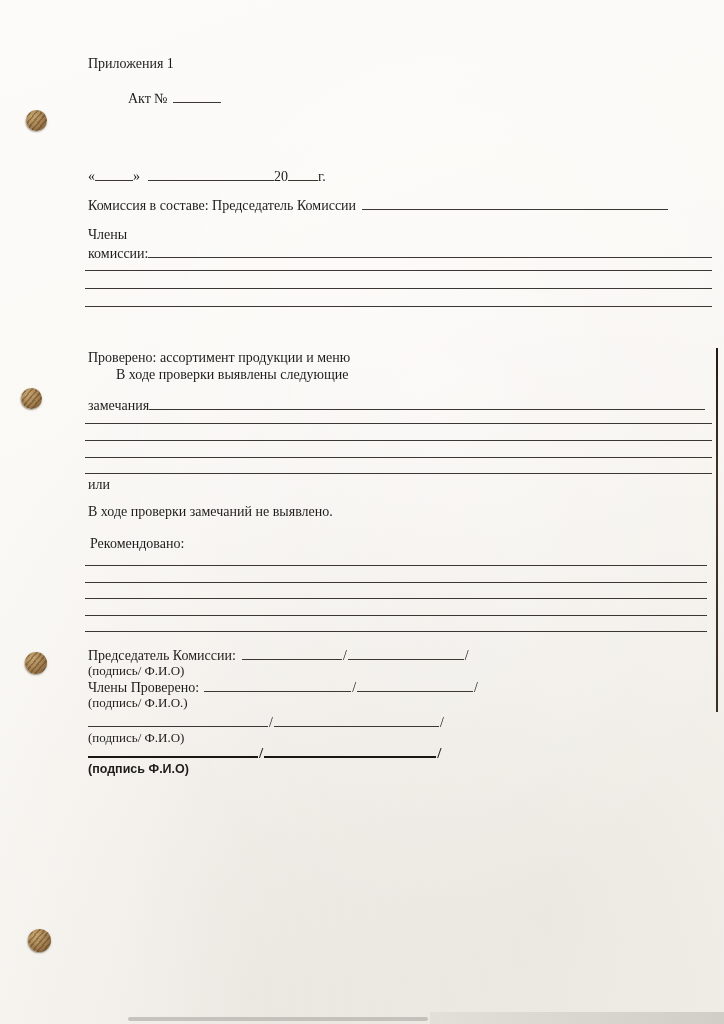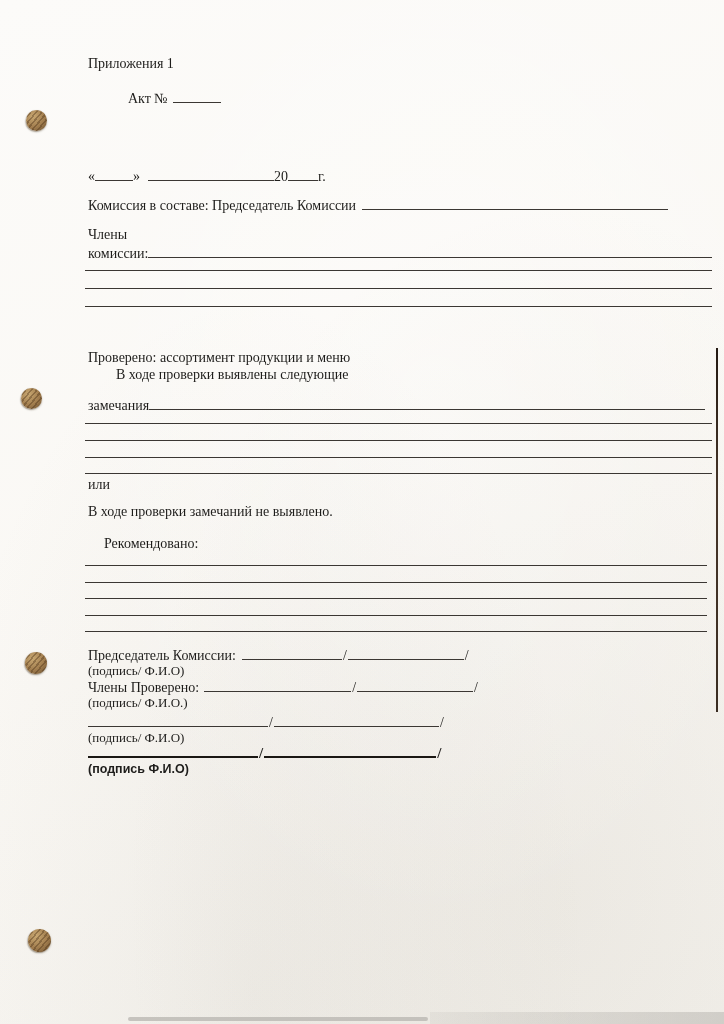--- a/index.html
+++ b/index.html
@@ -98,21 +98,21 @@
 
   <div class="rule" style="left:85px; top:423px; width:627px;"></div>
   <div class="rule" style="left:85px; top:440px; width:627px;"></div>
   <div class="rule" style="left:85px; top:457px; width:627px;"></div>
   <div class="rule" style="left:85px; top:473px; width:627px;"></div>
 
   <div class="t abs" style="left:88px; top:476px;">или</div>
 
   <div class="t abs" style="left:88px; top:503px;">В ходе проверки замечаний не выявлено.</div>
 
-  <div class="t abs" style="left:104px; top:535px;">Рекомендовано:</div>
+  <div class="t abs" style="left:90px; top:535px;">Рекомендовано:</div>
 
   <div class="rule" style="left:85px; top:565px; width:622px;"></div>
   <div class="rule" style="left:85px; top:582px; width:622px;"></div>
   <div class="rule" style="left:85px; top:598px; width:622px;"></div>
   <div class="rule" style="left:85px; top:615px; width:622px;"></div>
   <div class="rule" style="left:85px; top:631px; width:622px;"></div>
 
   <div class="row" style="left:88px; top:646px;">
     <span>Председатель Комиссии:</span>
     <span class="blank" style="width:100px; margin-left:6px;"></span>

